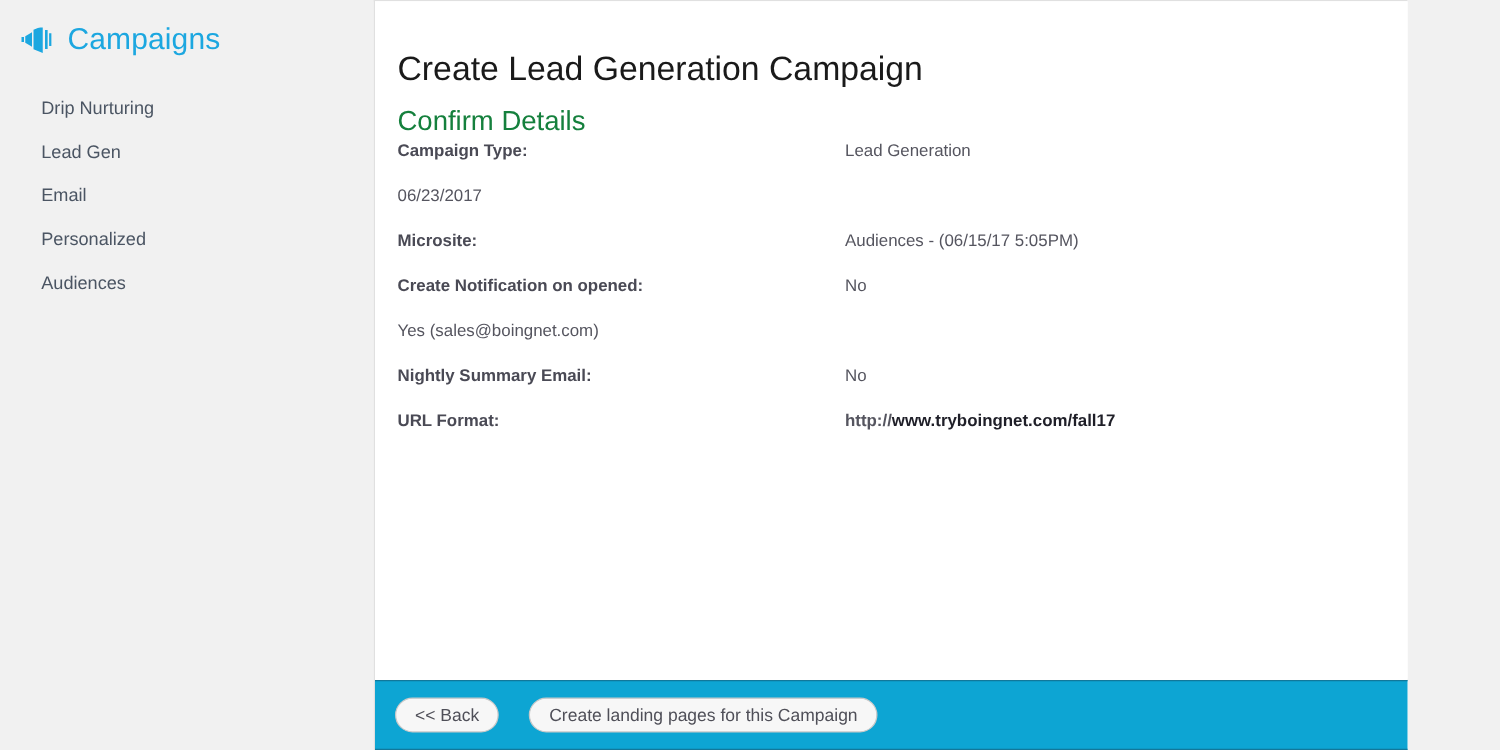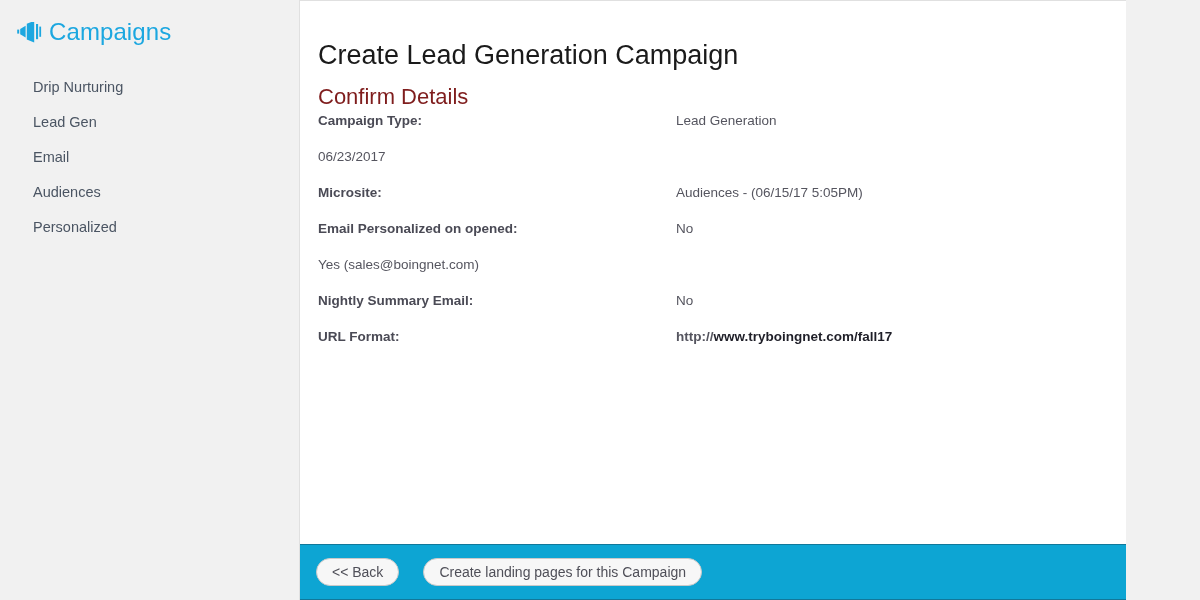--- a/index.html
+++ b/index.html
@@ -30,21 +30,21 @@
     height: 600px;
     background: #f1f1f1;
     box-sizing: border-box;
   }
   .sidebar-header {
     position: absolute;
     left: 16px;
     top: 20px;
     display: flex;
     align-items: center;
-    gap: 7px;
+    gap: 12px;
   }
   .megaphone-icon {
     display: block;
     width: 26px;
     height: 21px;
     flex: 0 0 auto;
   }
   .sidebar-title {
     font-size: 24px;
     color: #1ca7e0;
@@ -100,21 +100,21 @@
     color: #1a1a1a;
     line-height: 1.1;
     white-space: nowrap;
   }
   .page-subtitle {
     position: absolute;
     left: 18px;
     top: 66px;
     font-size: 22px;
     font-weight: 400;
-    color: #7f1d1d;
+    color: #15803d;
     line-height: 1.1;
     white-space: nowrap;
   }
 
   .details {
     position: absolute;
     left: 18px;
     top: 112px;
     right: 20px;
   }
@@ -200,22 +200,22 @@
           <rect x="23.3" y="4.6" width="1.8" height="10.2" fill="#1ca7e0"></rect>
         </svg>
       </span>
       <span class="sidebar-title">Campaigns</span>
     </div>
 
     <nav class="sidebar-nav">
       <a class="sidebar-item">Drip Nurturing</a>
       <a class="sidebar-item">Lead Gen</a>
       <a class="sidebar-item">Email</a>
+      <a class="sidebar-item">Personalized</a>
       <a class="sidebar-item">Audiences</a>
-      <a class="sidebar-item">Personalized</a>
     </nav>
 
   </div>
 
   <div id="content">
 
     <div class="content-body">
 
       <h1 class="page-title">Create Lead Generation Campaign</h1>
       <h2 class="page-subtitle">Confirm Details</h2>
@@ -230,21 +230,21 @@
         <div class="detail-row">
           <div class="detail-value">06/23/2017</div>
         </div>
 
         <div class="detail-row">
           <div class="detail-label">Microsite:</div>
           <div class="detail-value">Audiences - (06/15/17 5:05PM)</div>
         </div>
 
         <div class="detail-row">
-          <div class="detail-label">Email Personalized on opened:</div>
+          <div class="detail-label">Create Notification on opened:</div>
           <div class="detail-value">No</div>
         </div>
 
         <div class="detail-row">
           <div class="detail-value">Yes (sales@boingnet.com)</div>
         </div>
 
         <div class="detail-row">
           <div class="detail-label">Nightly Summary Email:</div>
           <div class="detail-value">No</div>

